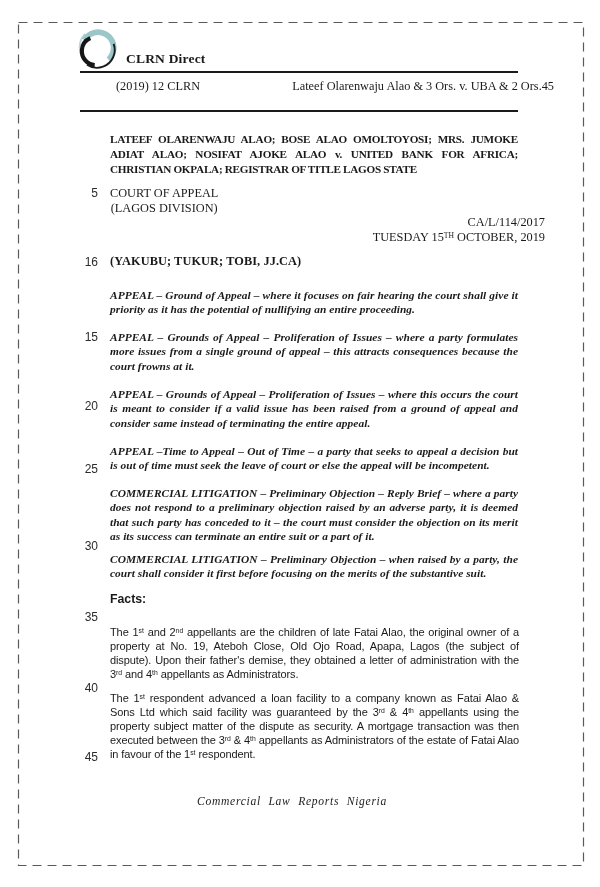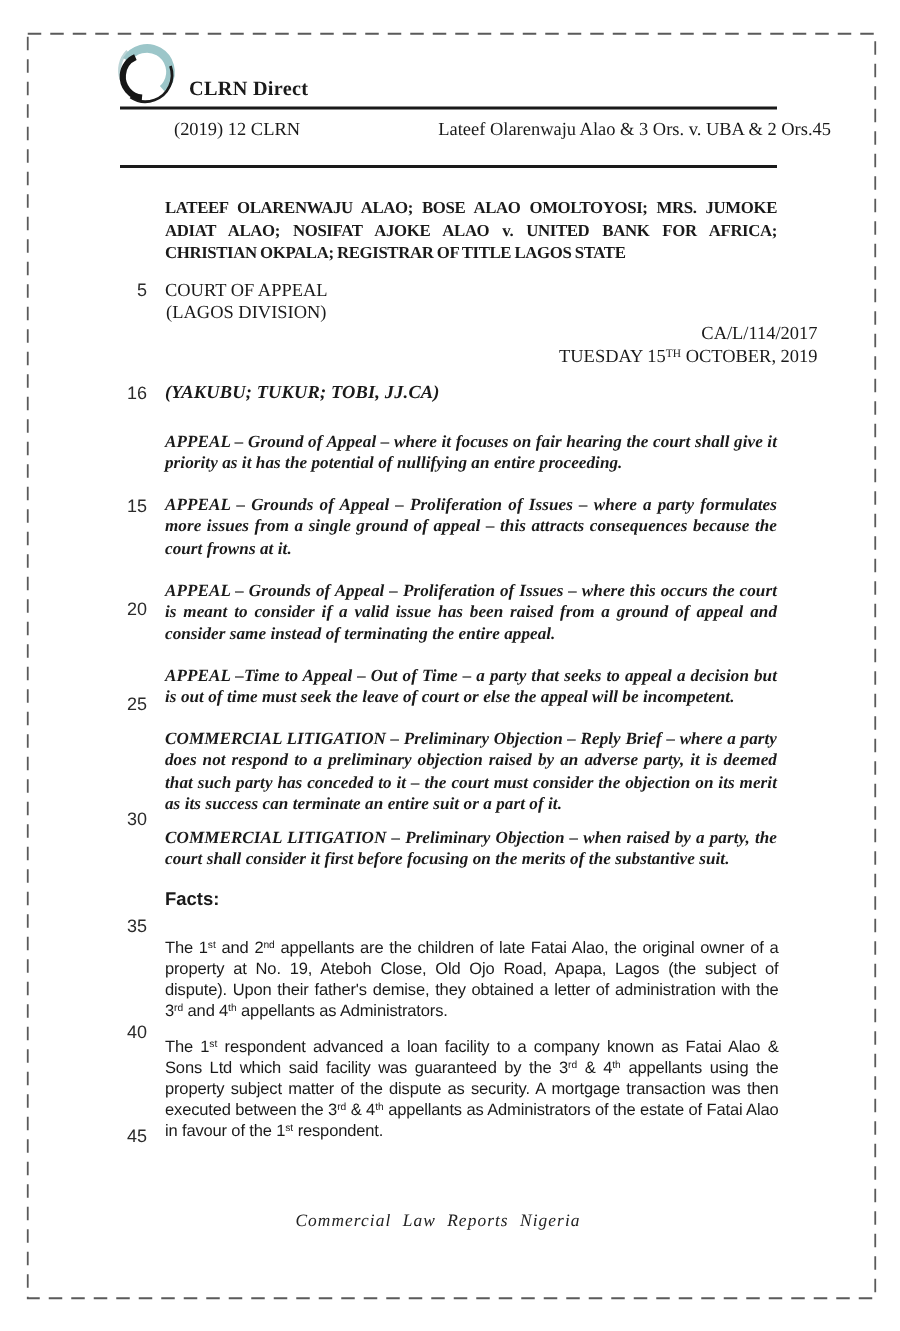--- a/index.html
+++ b/index.html
@@ -12,33 +12,33 @@
   .rule-top{top:71px;}
   .rule-bottom{top:110px;}
   .cite-row{position:absolute;left:80px;top:79px;width:438px;display:flex;align-items:baseline;font-size:12.3px;margin-left:36px;}
   .cite-row .cite{flex:0 0 auto;}
   .cite-row .running{flex:1 1 auto;text-align:right;}
   .cite-row .pageno{flex:0 0 auto;}
   .case-title{position:absolute;left:110px;top:132px;width:408px;font-weight:bold;
               font-size:11.2px;line-height:15.2px;text-align:justify;letter-spacing:-.25px;word-spacing:-.3px;}
   .court-block{position:absolute;left:110px;top:186px;font-size:12.3px;line-height:15px;text-align:center;}
   .suit-date{position:absolute;left:110px;top:215px;width:435px;text-align:right;font-size:12.3px;line-height:15px;}
-  .judges{position:absolute;left:110px;top:254px;font-size:12.3px;font-weight:bold;font-style:italic;letter-spacing:.1px;}
+  .judges{position:absolute;left:110px;top:254px;font-size:12.3px;font-weight:bold;letter-spacing:.1px;}
   .cw{position:absolute;left:110px;width:408px;font-weight:bold;font-style:italic;
       font-size:11.4px;line-height:14.3px;text-align:justify;letter-spacing:.05px;}
   .cw1{top:288px;}.cw2{top:330px;}.cw3{top:387px;}.cw4{top:444px;}.cw5{top:486px;}.cw6{top:552px;}
   .facts-heading{position:absolute;left:110px;top:592px;font-family:"Liberation Sans",sans-serif;
                  font-weight:bold;font-size:12.3px;}
   .fp{position:absolute;left:110px;width:409px;font-family:"Liberation Sans",sans-serif;
       font-size:11px;line-height:14px;text-align:justify;letter-spacing:-.1px;}
   .fp1{top:625px;}.fp2{top:691px;}
   .ln{position:absolute;left:72px;width:26px;text-align:right;font-family:"Liberation Sans",sans-serif;
       font-size:12px;color:#2b2b2b;}
   .footer{position:absolute;left:0;top:795px;width:584px;text-align:center;font-style:italic;
-          font-size:11.6px;letter-spacing:.7px;word-spacing:4px;color:#222;margin-top:12px;}
+          font-size:11.6px;letter-spacing:.7px;word-spacing:4px;color:#222;}
   sup{font-size:62%;line-height:0;position:relative;top:-0.42em;vertical-align:baseline;letter-spacing:0;}
 </style>
 </head>
 <body>
 
 <div class="page">
 
   <svg class="border-svg" width="600" height="887">
     <rect x="18.5" y="22.5" width="565" height="843" fill="none" stroke="#5a5a5a" stroke-width="1.2" stroke-dasharray="9 6"></rect>
   </svg>

